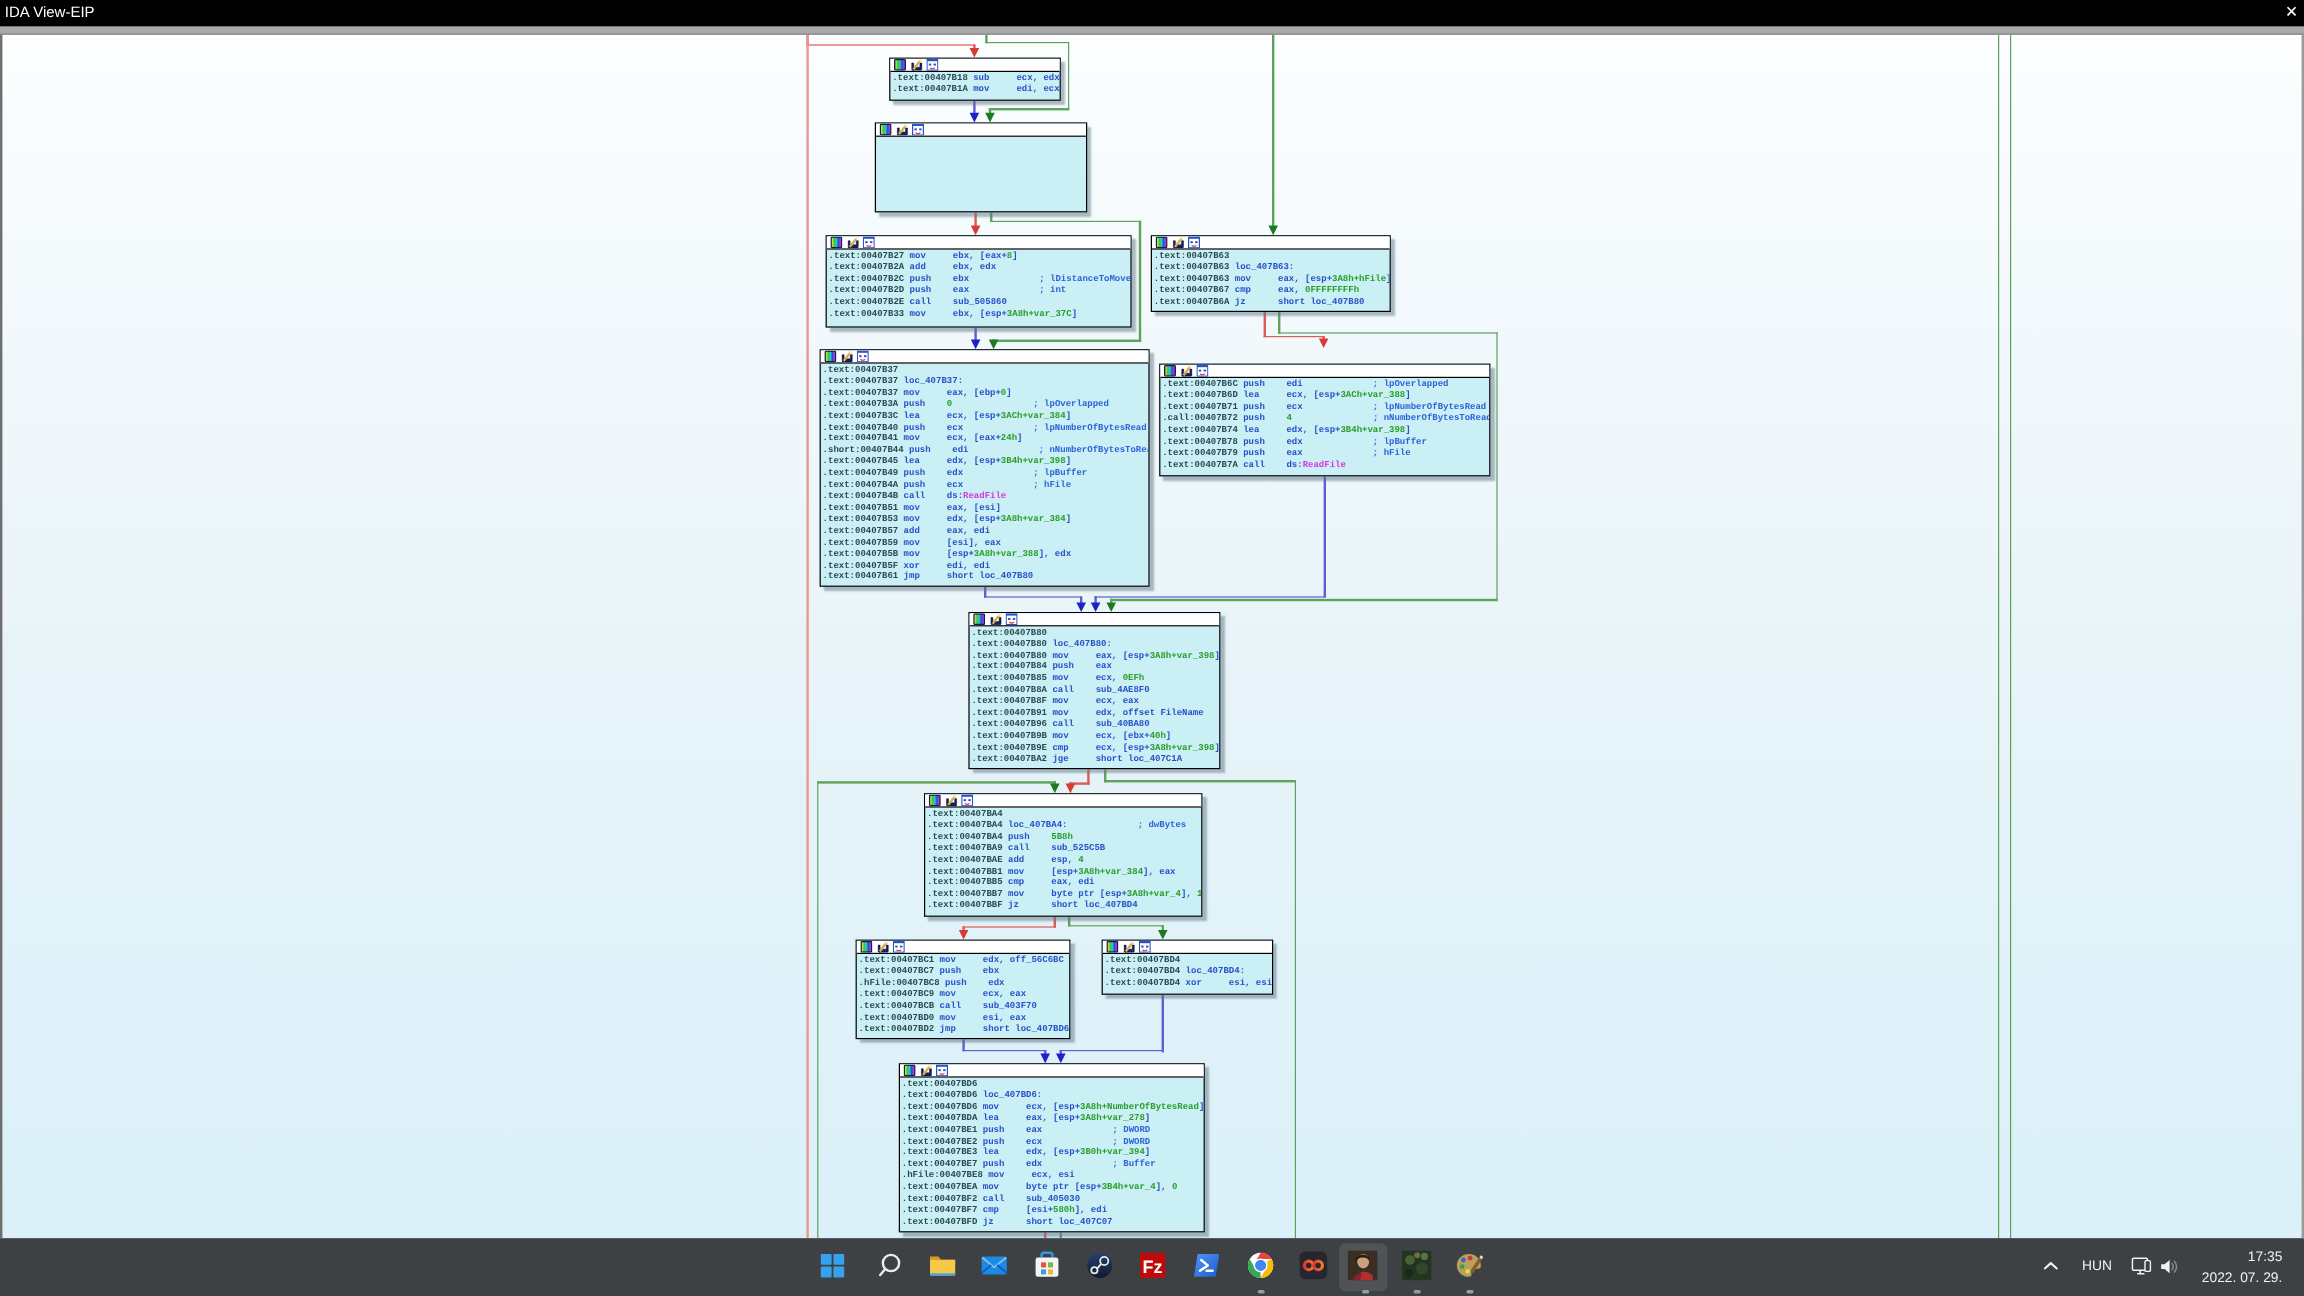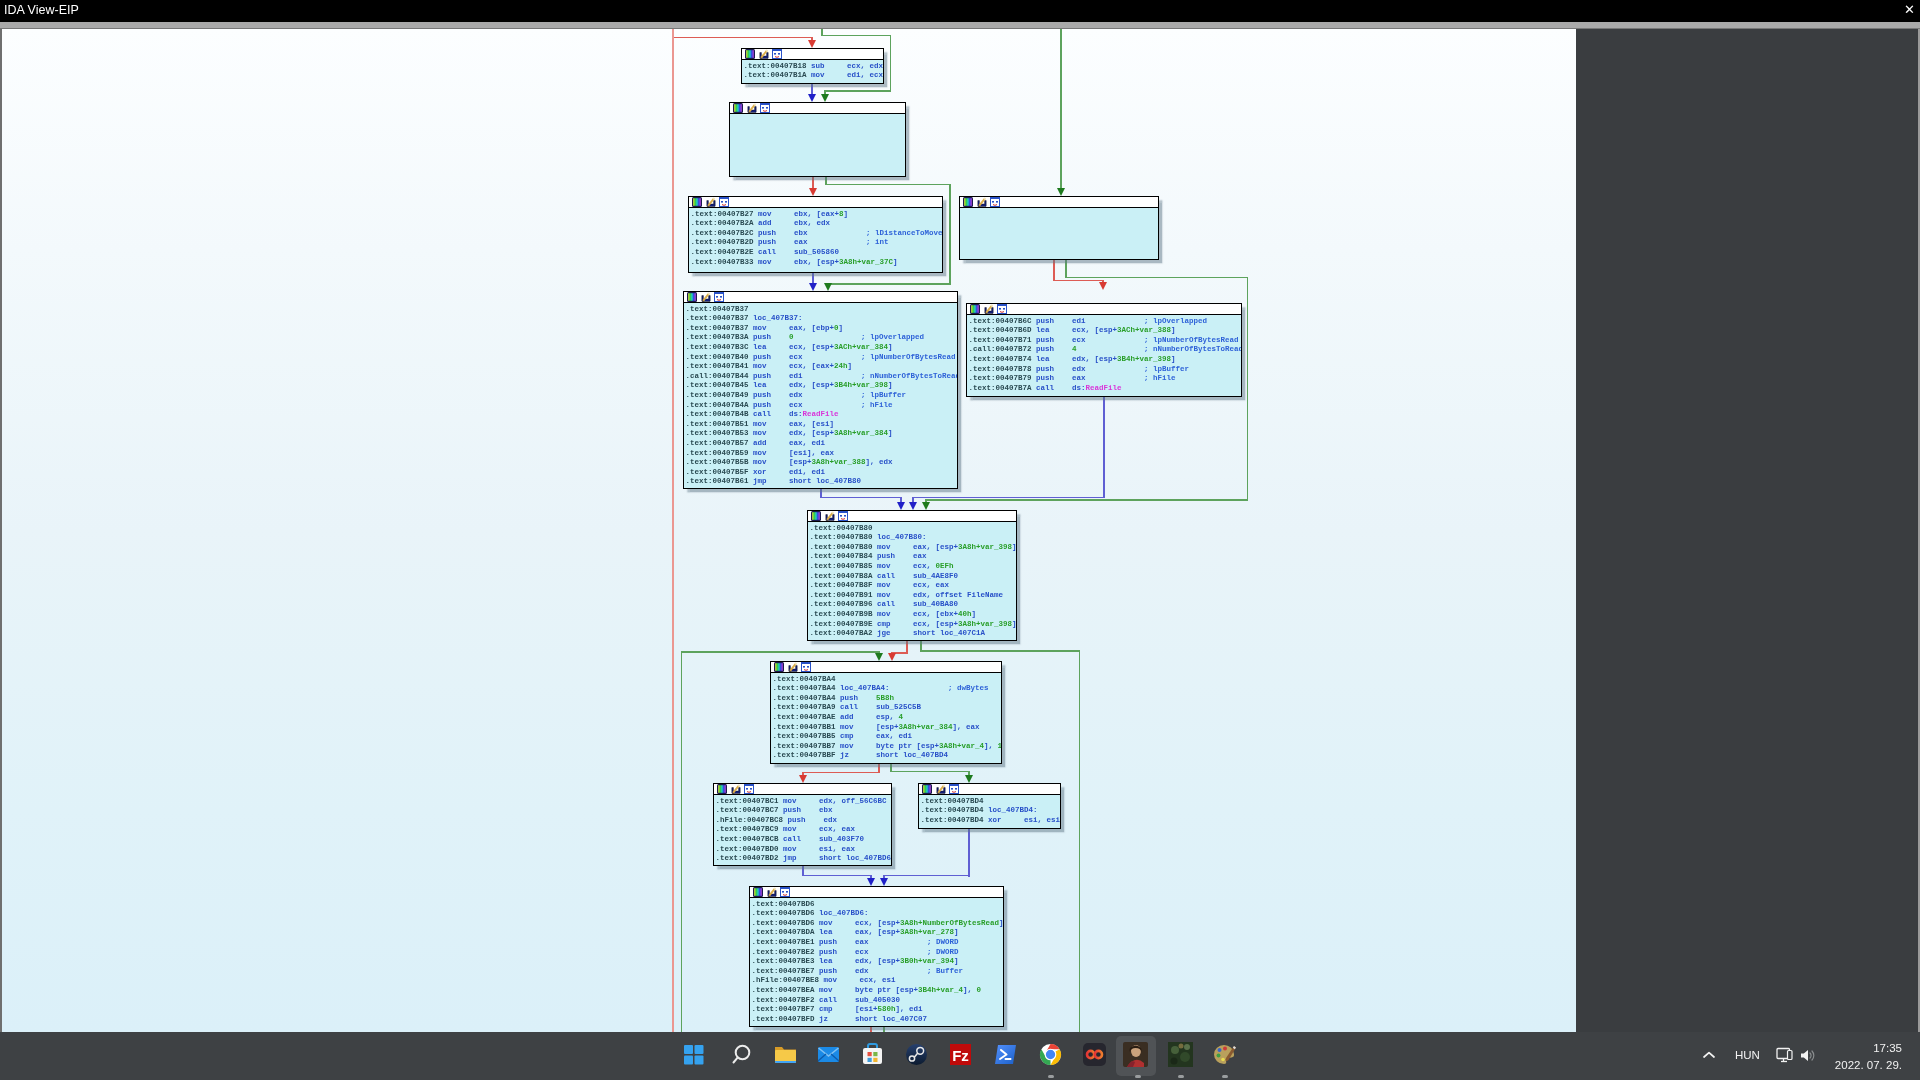--- a/index.html
+++ b/index.html
@@ -1,19 +1,19 @@
 <!DOCTYPE html>
 <html><head><meta charset="utf-8"><style>
 *{margin:0;padding:0;box-sizing:border-box}
 body{width:1920px;height:1080px;overflow:hidden;position:relative;font-family:"Liberation Sans",sans-serif;background:#3a3d40}
 .titlebar{position:absolute;left:0;top:0;width:1920px;height:22px;background:#000;color:#fff;font-size:12.5px}
 .tbtext{position:absolute;left:4px;top:3px}
 .closex{position:absolute;right:5px;top:2px;font-size:13px;color:#fff}
 .grayst{position:absolute;left:0;top:22px;width:1920px;height:7px;background:#a9a9a9;border-bottom:1.5px solid #777}
-.graph{position:absolute;left:0;top:29px;width:1576px;height:1003px;background:linear-gradient(180deg,#fcfeff 0%,#f3f9fc 22%,#e9f4f9 50%,#e0f2f9 78%,#dbf0f9 100%);overflow:hidden}
+.graph{position:absolute;left:0;top:29px;width:1920px;height:1003px;background:linear-gradient(180deg,#fcfeff 0%,#f3f9fc 22%,#e9f4f9 50%,#e0f2f9 78%,#dbf0f9 100%);overflow:hidden}
 .blk{position:absolute;border:1.6px solid #000;background:#caf0f6;box-shadow:3.5px 3.5px 1.5px rgba(95,120,135,.5)}
 .tb{height:10.5px;background:#fff;border-bottom:1.5px solid #000;padding-left:2px;white-space:nowrap}
 .ti{display:inline-block;width:10px;height:10px;margin:0 2.5px 0 1px;vertical-align:top}
 .bd{font-family:"Liberation Mono",monospace;font-weight:bold;font-size:7.5px;line-height:9.6px;letter-spacing:0;color:#2850c8;padding:2.2px 0 0 1.5px;overflow:hidden}
 i{font-style:normal}
 .p{color:#2a4a52}.g{color:#289e28}.c{color:#2e62d8}.m{color:#d935d9}
 .e{position:absolute}
 .er{background:#dd5c55}.el{background:#eb9791}.eg{background:#5da35d}.eb{background:#5f5fd3}
 .ar{position:absolute;width:0;height:0;border-left:4.5px solid transparent;border-right:4.5px solid transparent}
 .ar.er{border-top:8px solid #d83b33;background:none}
@@ -185,20 +185,25 @@
           <line x1="2.1" y1="8.9" x2="7.9" y2="1.5" stroke="#dcae48" stroke-width="2"></line>
           <line x1="7.2" y1="2.4" x2="8.4" y2="0.9" stroke="#f2e7c0" stroke-width="1.8"></line>
           <path d="M2.8 9.7 L1.5 9.9 L1.9 8.3 Z" fill="#3a2a12"></path>
         </svg><svg class="ti" width="10" height="10" viewBox="0 0 10 10">
           <rect x="0" y="0" width="10" height="10" fill="#2a52c8"></rect>
           <rect x="1" y="2" width="8" height="7" fill="#fff"></rect>
           <rect x="2" y="4" width="2" height="1.6" fill="#2a52c8"></rect>
           <rect x="6" y="4" width="2" height="1.6" fill="#2a52c8"></rect>
           <path d="M3 7 Q5 8.6 7 7 L7 8 Q5 9.4 3 8 Z" fill="#d03030"></path>
         </svg></div>
+      <pre class="bd"><i class="p">.text:00407B63</i>
+<i class="p">.text:00407B63</i> loc_407B63:
+<i class="p">.text:00407B63</i> mov     eax, [esp+<i class="g">3A8h+hFile</i>]
+<i class="p">.text:00407B67</i> cmp     eax, <i class="g">0FFFFFFFFh</i>
+<i class="p">.text:00407B6A</i> jz      short loc_407B80</pre>
     </div>
     <div class="blk" style="left:683px;top:262px;width:275px;height:198px">
       <div class="tb"><svg class="ti" width="10" height="10" viewBox="0 0 10 10">
           <rect x="0" y="0" width="10" height="10" rx="1.5" fill="#1a1a50"></rect>
           <rect x="1.2" y="1.2" width="7.6" height="7.6" fill="url(#rb)"></rect>
         </svg><svg class="ti" width="10" height="10" viewBox="0 0 10 10">
           <path d="M0.8 3.6 L0.8 9.0 Q0.8 9.6 1.6 9.6 L8.4 9.6 Q9.2 9.6 9.2 9.0 L9.2 3.6 L7.6 3.6 L7.6 7.0 L2.4 7.0 L2.4 3.6 Z" fill="#14207a" stroke="#000" stroke-width=".4"></path>
           <line x1="2.1" y1="8.9" x2="7.9" y2="1.5" stroke="#dcae48" stroke-width="2"></line>
           <line x1="7.2" y1="2.4" x2="8.4" y2="0.9" stroke="#f2e7c0" stroke-width="1.8"></line>
           <path d="M2.8 9.7 L1.5 9.9 L1.9 8.3 Z" fill="#3a2a12"></path>
@@ -209,21 +214,21 @@
           <rect x="6" y="4" width="2" height="1.6" fill="#2a52c8"></rect>
           <path d="M3 7 Q5 8.6 7 7 L7 8 Q5 9.4 3 8 Z" fill="#d03030"></path>
         </svg></div>
       <pre class="bd"><i class="p">.text:00407B37</i>
 <i class="p">.text:00407B37</i> loc_407B37:
 <i class="p">.text:00407B37</i> mov     eax, [ebp+<i class="g">0</i>]
 <i class="p">.text:00407B3A</i> push    <i class="g">0</i>               <i class="c">; lpOverlapped</i>
 <i class="p">.text:00407B3C</i> lea     ecx, [esp+<i class="g">3ACh+var_384</i>]
 <i class="p">.text:00407B40</i> push    ecx             <i class="c">; lpNumberOfBytesRead</i>
 <i class="p">.text:00407B41</i> mov     ecx, [eax+<i class="g">24h</i>]
-<i class="p">.call:00407B44</i> push    edi             <i class="c">; nNumberOfBytesToRead</i>
+<i class="p">.short:00407B44</i> push    edi             <i class="c">; nNumberOfBytesToRead</i>
 <i class="p">.text:00407B45</i> lea     edx, [esp+<i class="g">3B4h+var_398</i>]
 <i class="p">.text:00407B49</i> push    edx             <i class="c">; lpBuffer</i>
 <i class="p">.text:00407B4A</i> push    ecx             <i class="c">; hFile</i>
 <i class="p">.text:00407B4B</i> call    ds:<i class="m">ReadFile</i>
 <i class="p">.text:00407B51</i> mov     eax, [esi]
 <i class="p">.text:00407B53</i> mov     edx, [esp+<i class="g">3A8h+var_384</i>]
 <i class="p">.text:00407B57</i> add     eax, edi
 <i class="p">.text:00407B59</i> mov     [esi], eax
 <i class="p">.text:00407B5B</i> mov     [esp+<i class="g">3A8h+var_388</i>], edx
 <i class="p">.text:00407B5F</i> xor     edi, edi

